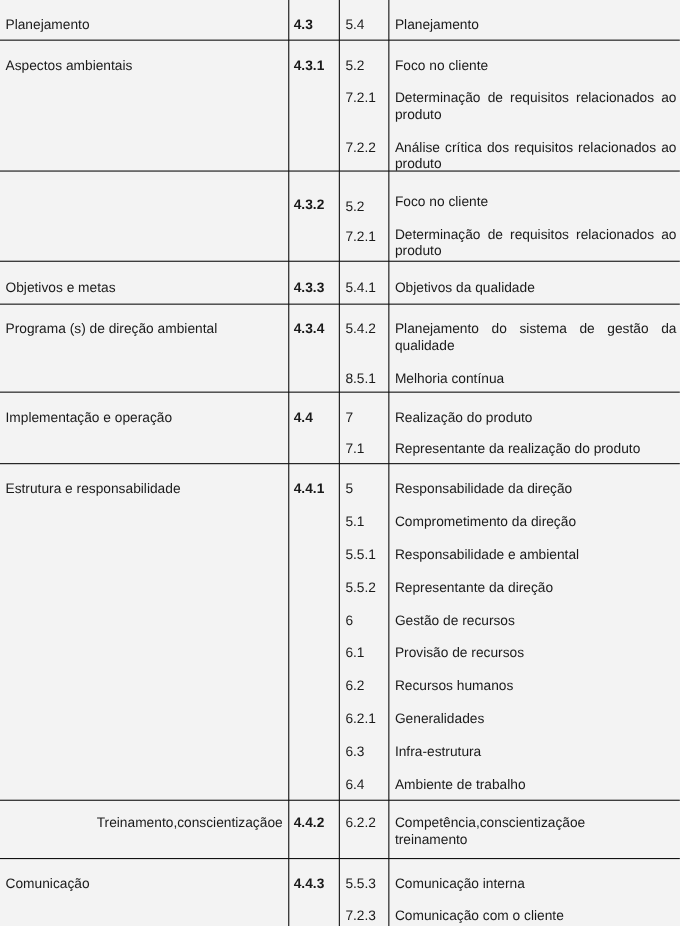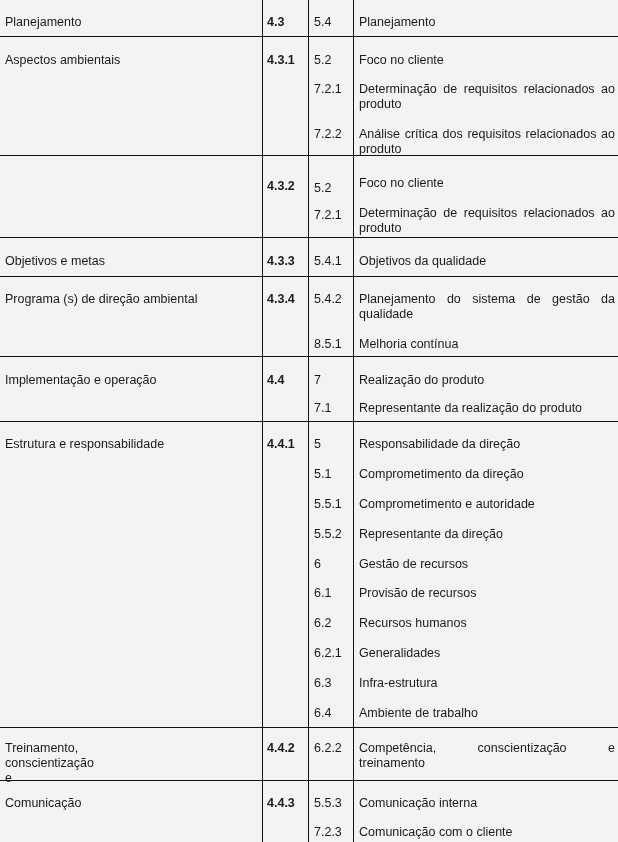--- a/index.html
+++ b/index.html
@@ -143,21 +143,21 @@
     <div class="sub" style="top:15px">
       <div class="c3 t">5</div>
       <div class="c4">Responsabilidade da direção</div>
     </div>
     <div class="sub" style="top:45px">
       <div class="c3 t">5.1</div>
       <div class="c4">Comprometimento da direção</div>
     </div>
     <div class="sub" style="top:75px">
       <div class="c3 t">5.5.1</div>
-      <div class="c4">Comprometimento e autoridade</div>
+      <div class="c4">Responsabilidade e ambiental</div>
     </div>
     <div class="sub" style="top:105px">
       <div class="c3 t">5.5.2</div>
       <div class="c4">Representante da direção</div>
     </div>
     <div class="sub" style="top:135px">
       <div class="c3 t">6</div>
       <div class="c4">Gestão de recursos</div>
     </div>
     <div class="sub" style="top:164px">
@@ -177,31 +177,31 @@
       <div class="c4">Infra-estrutura</div>
     </div>
     <div class="sub" style="top:284px">
       <div class="c3 t">6.4</div>
       <div class="c4">Ambiente de trabalho</div>
     </div>
   </div>
 
   <div class="row" style="top:728px;height:52px">
     <div class="c1 t" style="top:13px">
-      <div style="display:flex;justify-content:flex-end;flex-direction:column;">
+      <div style="display:flex;justify-content:flex-end;">
         <span>Treinamento,</span>
         <span>conscientização</span>
         <span>e</span>
       </div>
     </div>
     <div class="c2 t" style="top:13px">4.4.2</div>
     <div class="sub" style="top:13px">
       <div class="c3 t">6.2.2</div>
       <div class="c4">
-        <div style="display:flex;justify-content:space-between;">
+        <div style="display:flex;justify-content:flex-start;">
           <span>Competência,</span>
           <span>conscientização</span>
           <span>e</span>
         </div>
         <div>treinamento</div>
       </div>
     </div>
   </div>
 
   <div class="row" style="top:781px;height:61px">

